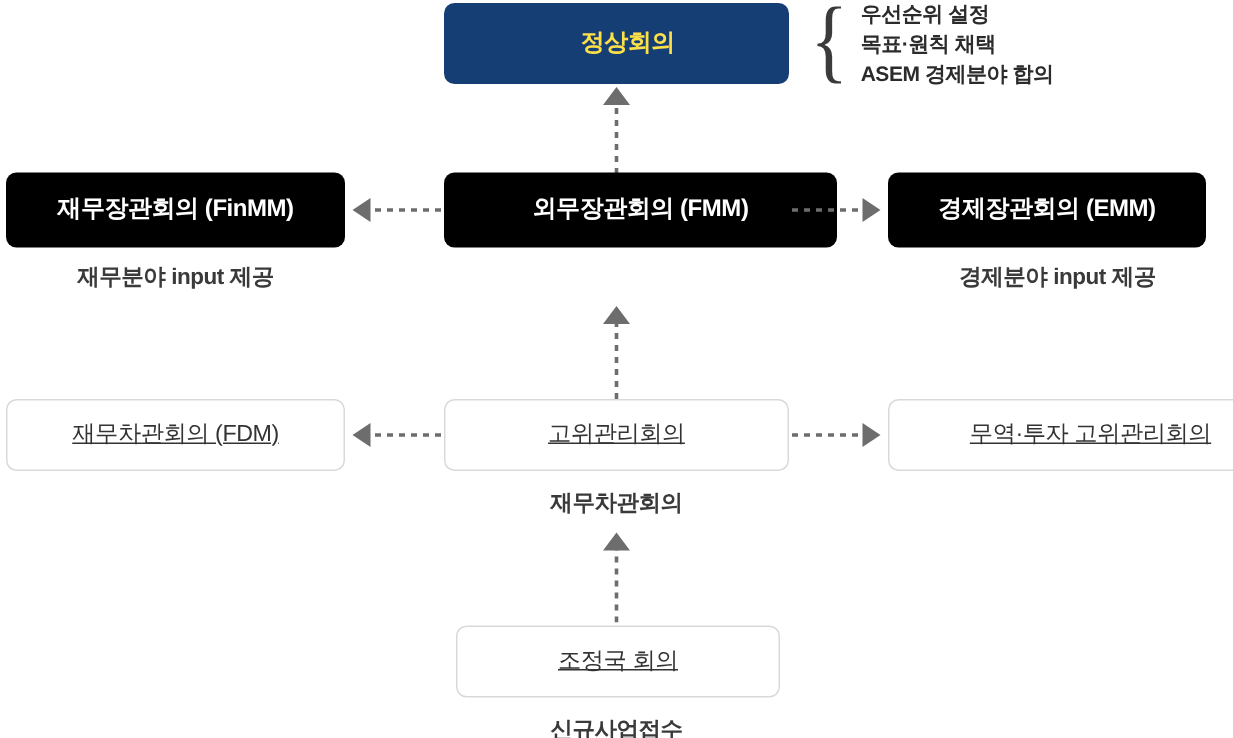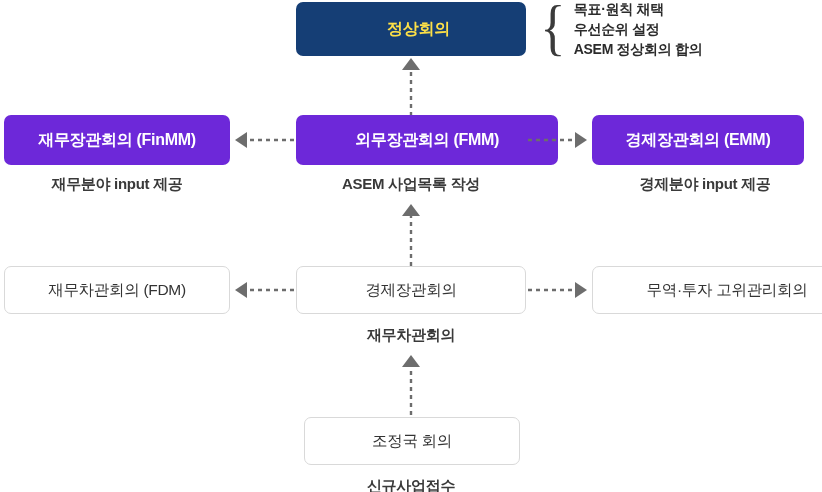--- a/index.html
+++ b/index.html
@@ -33,29 +33,30 @@
     letter-spacing: -0.3px;
     text-align: center;
     line-height: 1.2;
   }
   .node.navy {
     background: #153e75;
     color: #fde047;
     padding-left: 15px;
   }
   .node.blue {
-    background: #6d28d9;
+    background: #000000;
     color: #ffffff;
   }
   .node.plain {
     background: #ffffff;
     color: #333333;
     border: 1px solid #d9d9d9;
     font-weight: normal;
     font-size: 15.5px;
+    text-decoration: underline;
   }
 
   
   .caption {
     position: absolute;
     text-align: center;
     font-size: 15px;
     font-weight: bold;
     color: #3a3a3a;
     letter-spacing: -0.3px;
@@ -103,40 +104,39 @@
 
 <div class="canvas">
 
   <div class="node navy" style="left:296px; top:2px; width:230px; height:54px;">
     <span>정상회의</span>
   </div>
 
   <div class="brace-group" style="left:538px; top:0px; height:58px;">
     <div class="brace-glyph">{</div>
     <div class="brace-lines">
+      <span>우선순위 설정</span>
       <span>목표·원칙 채택</span>
-      <span>우선순위 설정</span>
-      <span>ASEM 정상회의 합의</span>
+      <span>ASEM 경제분야 합의</span>
     </div>
   </div>
 
   <svg class="conn" style="left:396px; top:56px;" width="30" height="60" viewBox="0 0 30 60">
     <line x1="15" y1="60" x2="15" y2="12" stroke="#6d6d6d" stroke-width="2.4" stroke-dasharray="4,4"></line>
     <path d="M15 2 L24 14 L6 14 Z" fill="#6d6d6d"></path>
   </svg>
 
   <div class="node blue" style="left:4px; top:115px; width:226px; height:50px;">
     <span>재무장관회의 (FinMM)</span>
   </div>
   <div class="caption" style="left:4px; top:175px; width:226px;">재무분야 input 제공</div>
 
   <div class="node blue" style="left:296px; top:115px; width:262px; height:50px;">
     <span>외무장관회의 (FMM)</span>
   </div>
-  <div class="caption" style="left:296px; top:175px; width:230px;">ASEM 사업목록 작성</div>
 
   <div class="node blue" style="left:592px; top:115px; width:212px; height:50px;">
     <span>경제장관회의 (EMM)</span>
   </div>
   <div class="caption" style="left:592px; top:175px; width:226px;">경제분야 input 제공</div>
 
   <svg class="conn" style="left:232px; top:128px;" width="62" height="24" viewBox="0 0 62 24">
     <line x1="62" y1="12" x2="14" y2="12" stroke="#6d6d6d" stroke-width="2.4" stroke-dasharray="4,4"></line>
     <path d="M3 12 L15 4 L15 20 Z" fill="#6d6d6d"></path>
   </svg>
@@ -149,21 +149,21 @@
   <svg class="conn" style="left:396px; top:202px;" width="30" height="64" viewBox="0 0 30 64">
     <line x1="15" y1="64" x2="15" y2="12" stroke="#6d6d6d" stroke-width="2.4" stroke-dasharray="4,4"></line>
     <path d="M15 2 L24 14 L6 14 Z" fill="#6d6d6d"></path>
   </svg>
 
   <div class="node plain" style="left:4px; top:266px; width:226px; height:48px;">
     <span>재무차관회의 (FDM)</span>
   </div>
 
   <div class="node plain" style="left:296px; top:266px; width:230px; height:48px;">
-    <span>경제장관회의</span>
+    <span>고위관리회의</span>
   </div>
   <div class="caption" style="left:296px; top:326px; width:230px;">재무차관회의</div>
 
   <div class="node plain" style="left:592px; top:266px; width:270px; height:48px;">
     <span>무역·투자 고위관리회의</span>
   </div>
 
   <svg class="conn" style="left:232px; top:278px;" width="62" height="24" viewBox="0 0 62 24">
     <line x1="62" y1="12" x2="14" y2="12" stroke="#6d6d6d" stroke-width="2.4" stroke-dasharray="4,4"></line>
     <path d="M3 12 L15 4 L15 20 Z" fill="#6d6d6d"></path>

